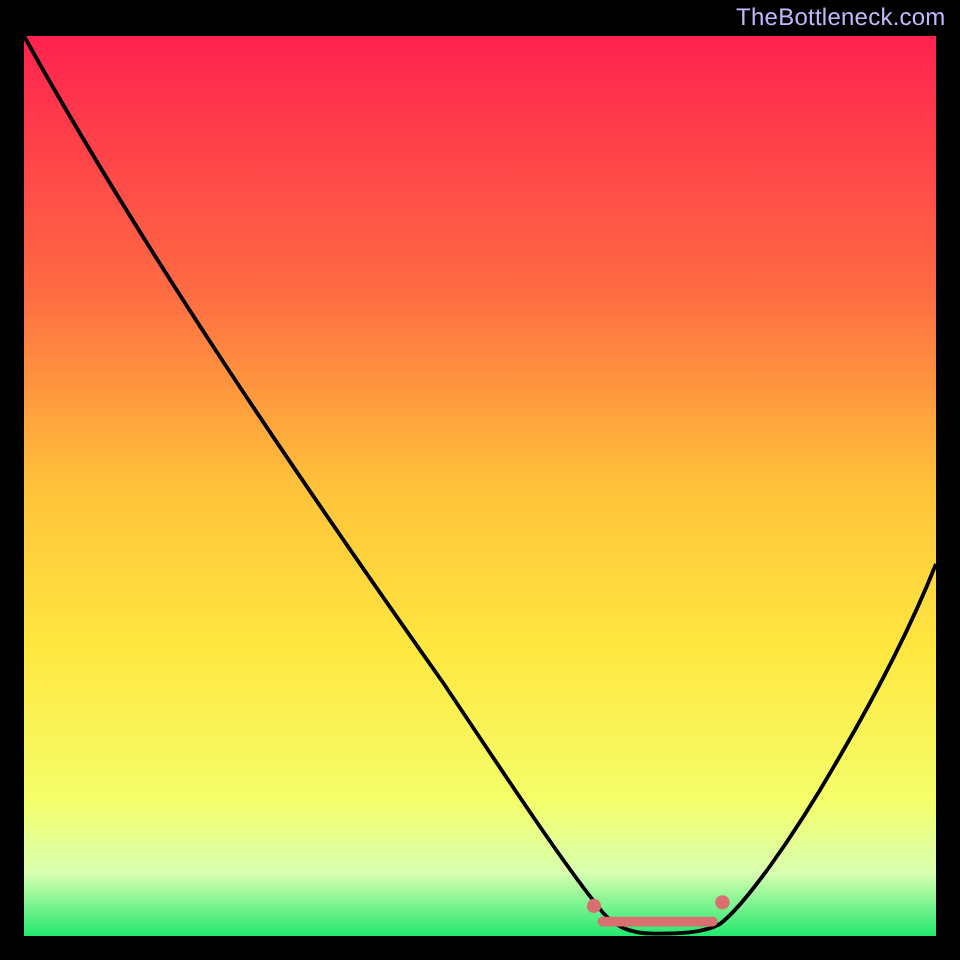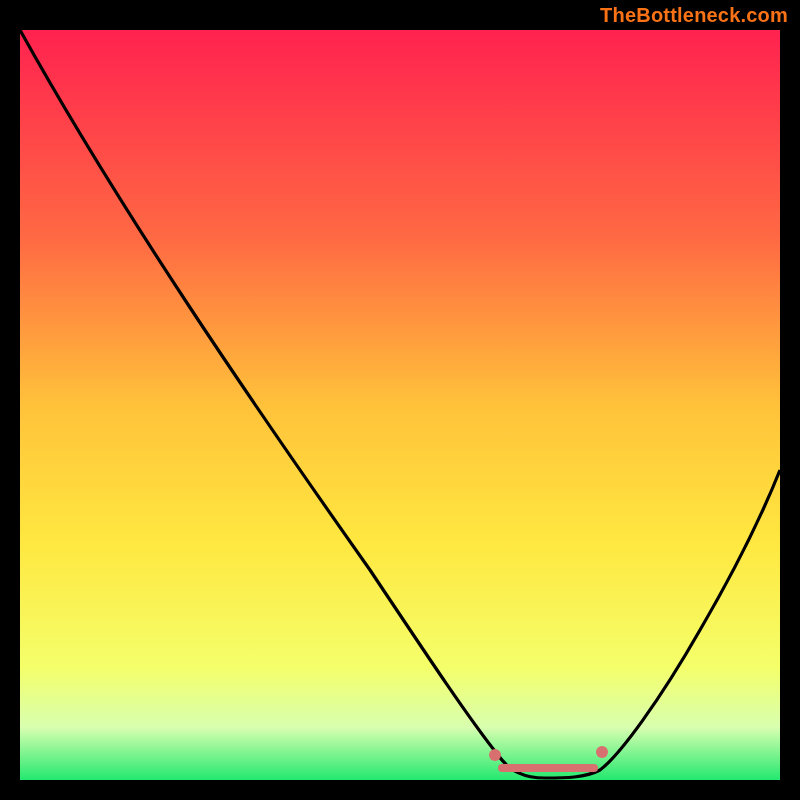--- a/index.html
+++ b/index.html
@@ -13,23 +13,23 @@
   }
   .container {
     width: 800px;
     height: 800px;
     position: relative;
   }
   .watermark {
     position: absolute;
     top: 4px;
     right: 12px;
-    color: #f97316;
+    color: #c4b5fd;
     font-size: 20px;
-    font-weight: 700;
+    font-weight: 400;
     z-index: 10;
     letter-spacing: 0.2px;
   }
   svg {
     display: block;
   }
 </style>
 </head>
 <body>
 

